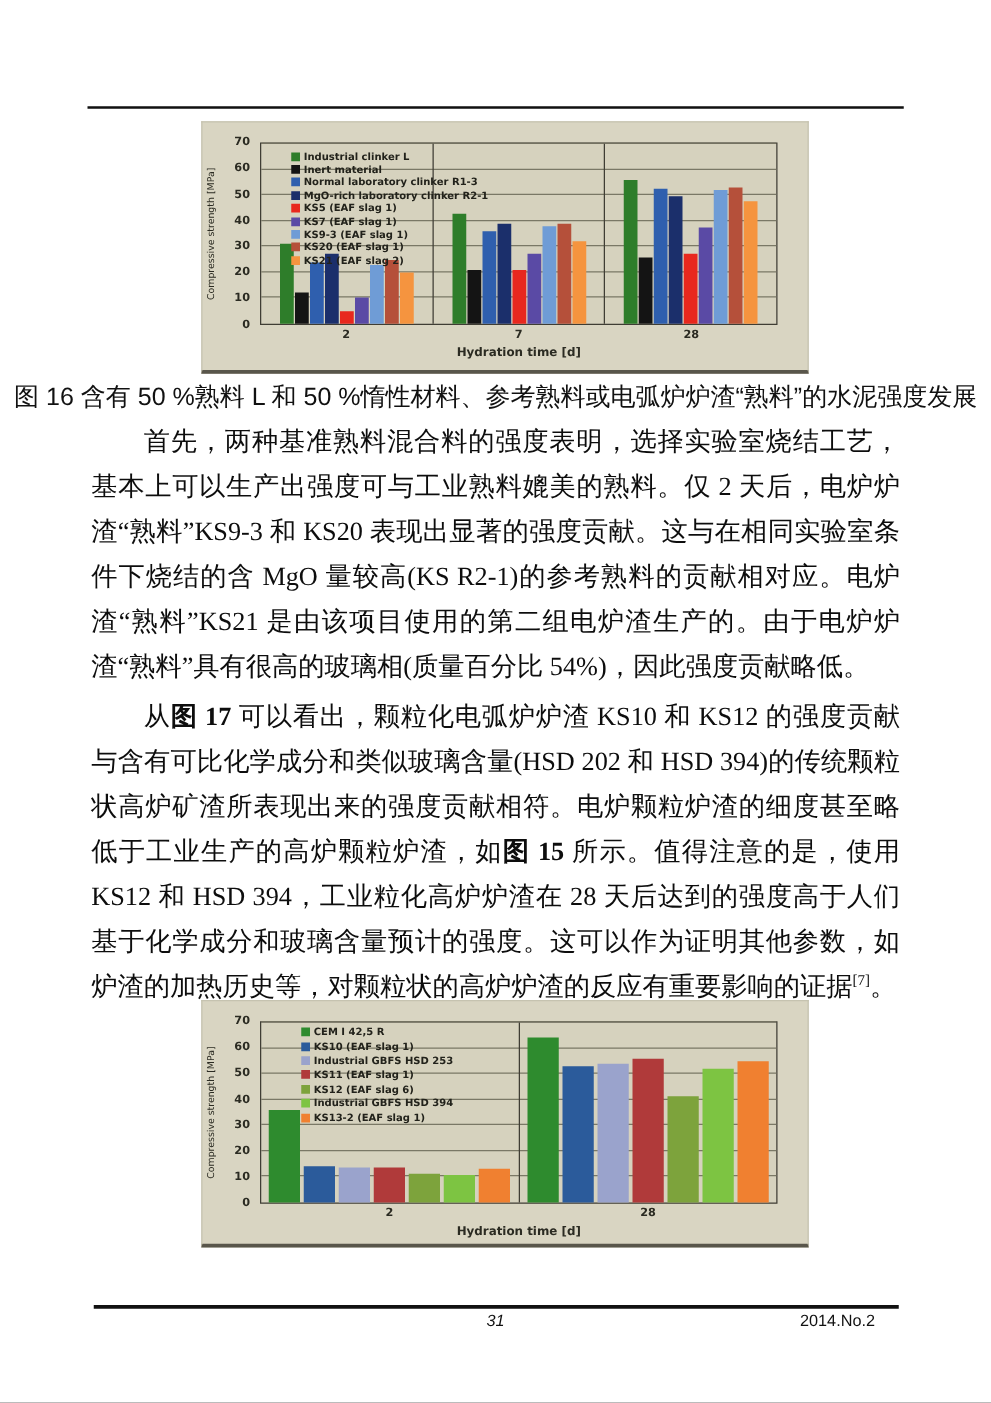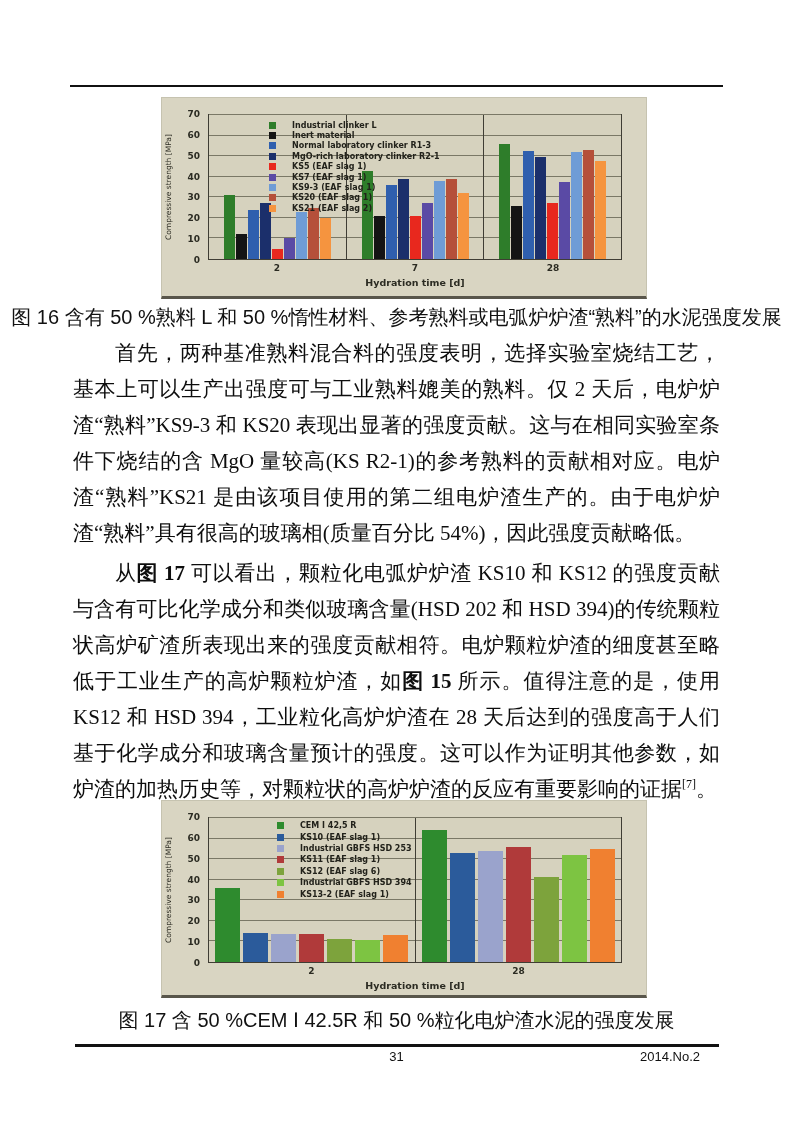--- a/index.html
+++ b/index.html
@@ -52,22 +52,22 @@
   .xcats { position:absolute; left:46px; top:165px; width:414px; display:flex; }
   .xcat { flex:1; text-align:center; font-size:9px; font-weight:bold; color:#2b2b22; font-family:"DejaVu Sans", sans-serif; }
   .xtitle {
     position:absolute; left:46px; top:179px; width:414px; text-align:center;
     font-size:9.5px; font-weight:bold; color:#2b2b22; font-family:"DejaVu Sans", sans-serif;
   }
   .legend { position:absolute; display:flex; flex-direction:column; z-index:2; }
   .chart1 .legend { left:24px; top:5px; }
   .chart2 .legend { left:32px; top:2px; }
   .legend-item {
-    display:flex; align-items:center; gap:16px; white-space:nowrap;
-    font-size:8px; font-weight:bold; color:#22221b; font-family:"DejaVu Sans", sans-serif;margin-left:36px;
+    display:flex; align-items:center; gap:3px; white-space:nowrap;
+    font-size:8px; font-weight:bold; color:#22221b; font-family:"DejaVu Sans", sans-serif;
   }
   .chart1 .legend-item { height:10.4px; }
   .chart2 .legend-item { height:11.4px; }
   .swatch { width:7px; height:7px; flex:none; display:inline-block; }
 
   
   .caption {
     position:absolute; left:0; right:0; text-align:center;
     font-size:20px; color:#111; font-family:"Liberation Sans", sans-serif;
   }
@@ -79,21 +79,21 @@
     position:absolute; left:69px; width:655px; top:331px;
     font-size:21px; line-height:36px; text-align:justify; text-justify:inter-ideograph;
   }
   .bodytext p { margin:4px; text-indent:2em; }
   .bodytext sup { font-size:12px; line-height:0; vertical-align:super; }
 
   
   .footer-rule { position:absolute; left:75px; width:644px; top:1044px; height:3px; background:#111; }
   .page-number {
     position:absolute; top:1049px; left:0; right:0; text-align:center;
-    font-size:13px; font-family:"Liberation Sans", sans-serif; color:#111;
+    font-size:13px; font-family:"Liberation Sans", sans-serif; color:#111;font-style:italic;
   }
   .issue {
     position:absolute; top:1049px; right:93px;
     font-size:13px; font-family:"Liberation Sans", sans-serif; color:#111;
   }
 </style>
 </head>
 <body>
 
 <div class="page">
@@ -280,19 +280,18 @@
         <div class="gridline" style="bottom: 85.7143%;"></div>
         <div class="gridline" style="bottom: 100%;"></div>
       </div>
     <div class="xcats">
         <div class="xcat">2</div>
         <div class="xcat">28</div>
       </div>
     <div class="xtitle">Hydration time [d]</div>
   </figure>
 
-  <div class="caption" id="caption17">图 17 含 50 %CEM Ⅰ 42.5R 和 50 %粒化电炉渣水泥的强度发展</div>
 
   <div class="footer-rule"></div>
   <div class="page-number">31</div>
   <div class="issue">2014.No.2</div>
 
 </div>
 
 </body></html>

